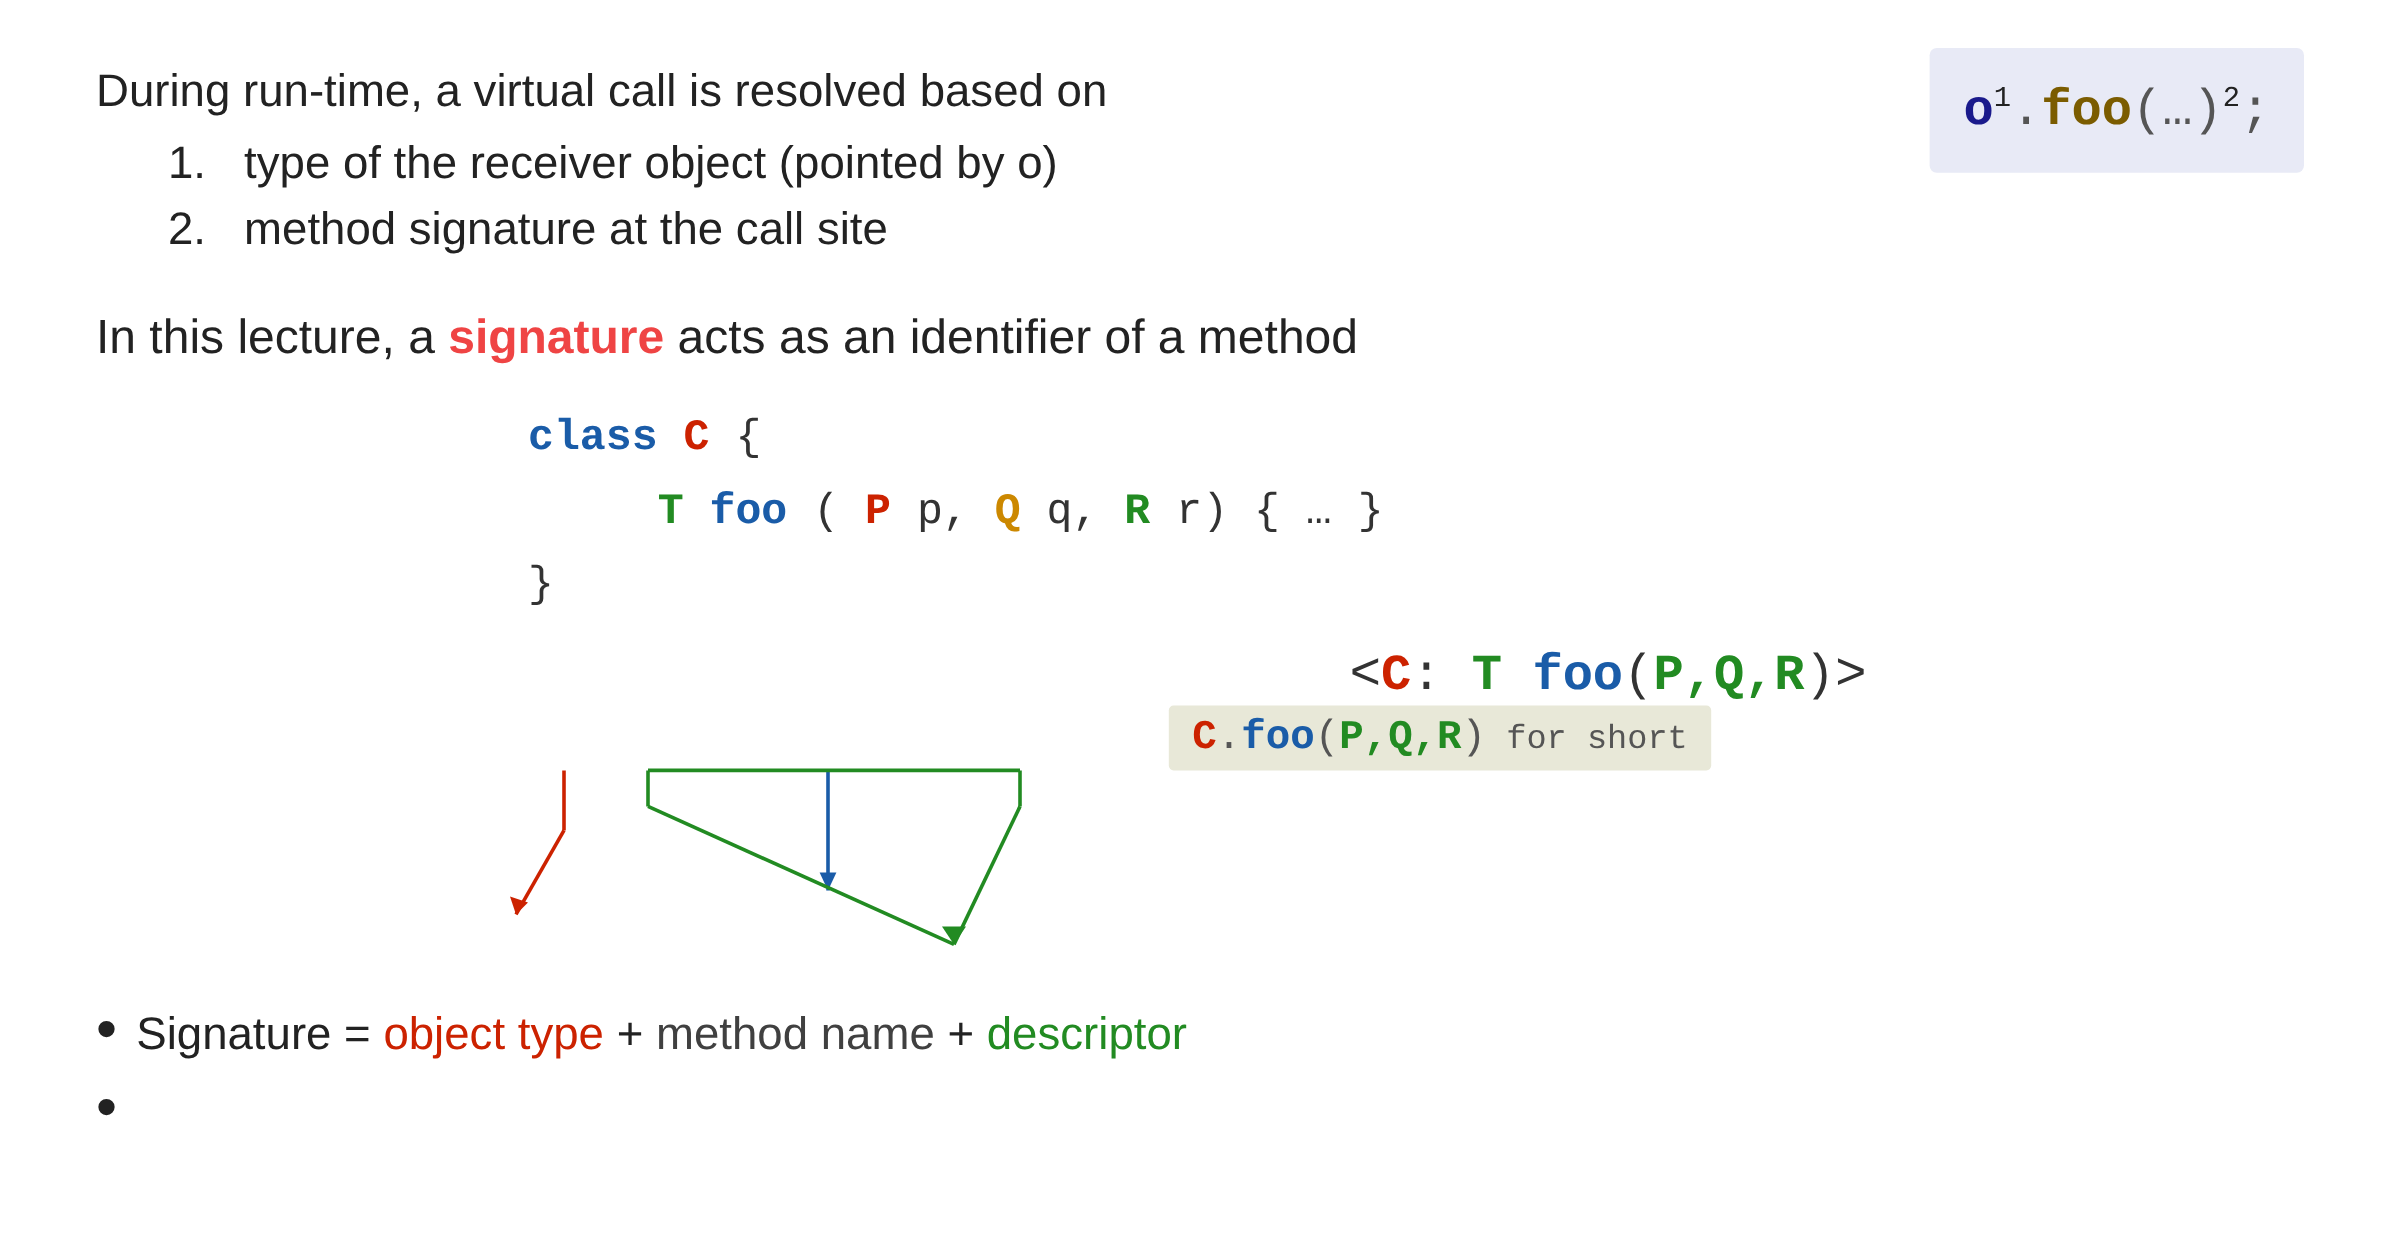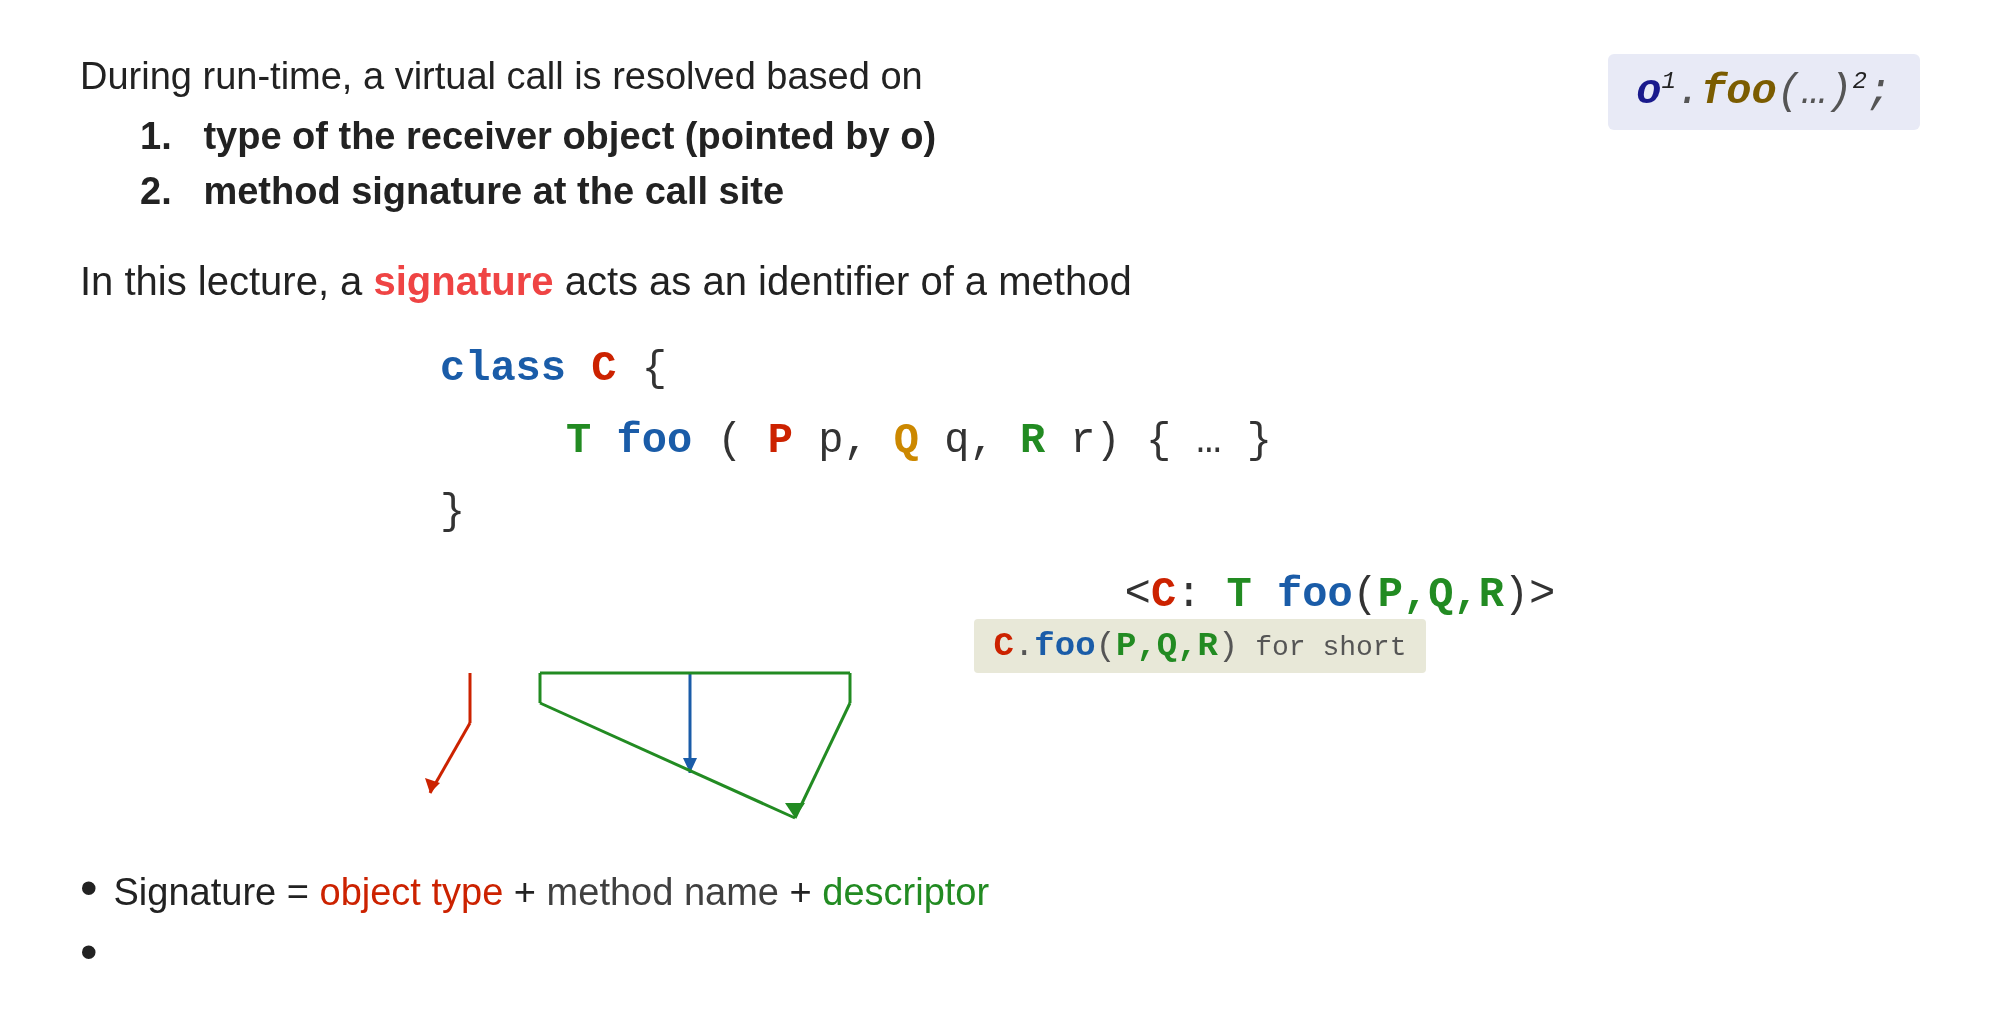--- a/index.html
+++ b/index.html
@@ -30,33 +30,32 @@
 
     .numbered-list {
       margin-left: 60px;
       margin-top: 6px;
     }
 
     .numbered-item {
       font-size: 38px;
       color: #222;
       line-height: 1.45;
-      font-weight: 700;
+      font-weight: 400;
     }
 
     .code-box-top-right {
       position: absolute;
-      top: 54px;
+      top: 40px;
       right: 80px;
       background: #e8eaf6;
       border-radius: 6px;
-      padding: 14px 28px;
+      padding: 28px 28px;
       font-family: 'Courier New', Courier, monospace;
       font-size: 42px;
-      font-style: italic;
     }
 
     .code-o { color: #1a1a8c; font-weight: bold; }
     .code-sup { font-size: 24px; vertical-align: super; color: #222; }
     .code-dot { color: #555; }
     .code-foo-dark { color: #7b5c00; font-weight: bold; }
     .code-paren { color: #555; }
     .code-semi { color: #555; }
 
     .signature-section {
@@ -67,21 +66,21 @@
       font-size: 40px;
       color: #222;
       font-weight: 400;
       margin-bottom: 30px;
     }
 
     .signature-word { color: #ef4444; font-weight: bold; }
 
     .code-block {
       font-family: 'Courier New', Courier, monospace;
-      font-size: 42px;
+      font-size: 36px;
       line-height: 1.7;
       margin-left: 360px;
       margin-bottom: 20px;
     }
 
     .kw-class { color: #1a5ca8; font-weight: bold; }
     .kw-T { color: #228b22; font-weight: bold; }
     .kw-foo { color: #1a5ca8; font-weight: bold; }
     .kw-P { color: #cc2200; font-weight: bold; }
     .kw-Q { color: #cc8800; font-weight: bold; }

